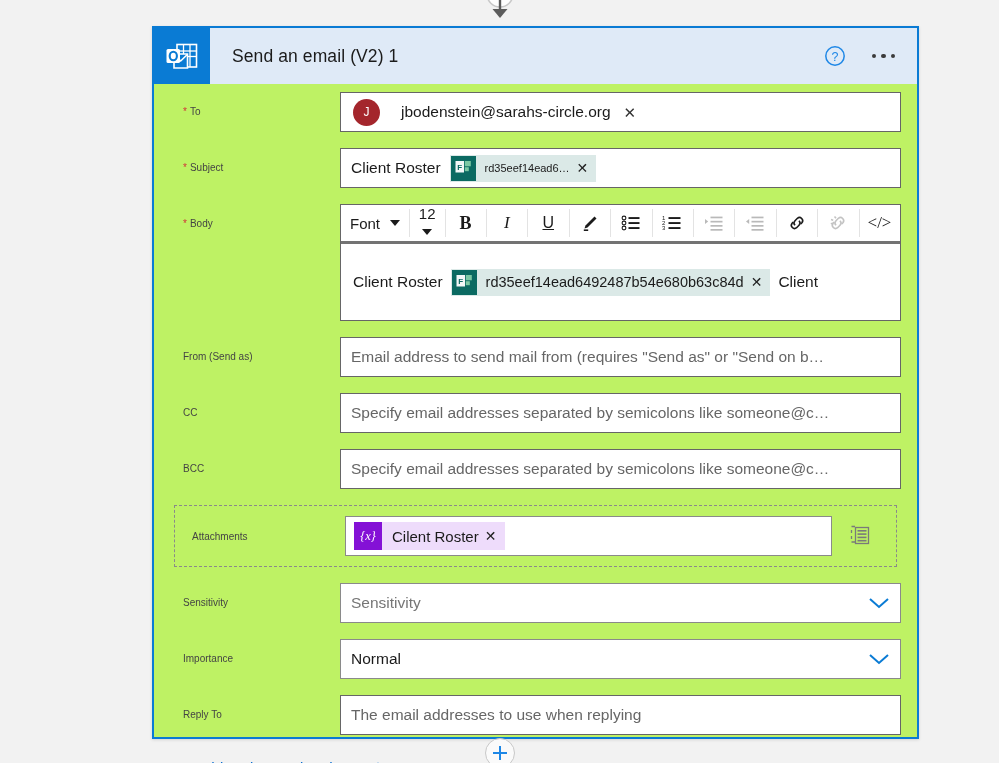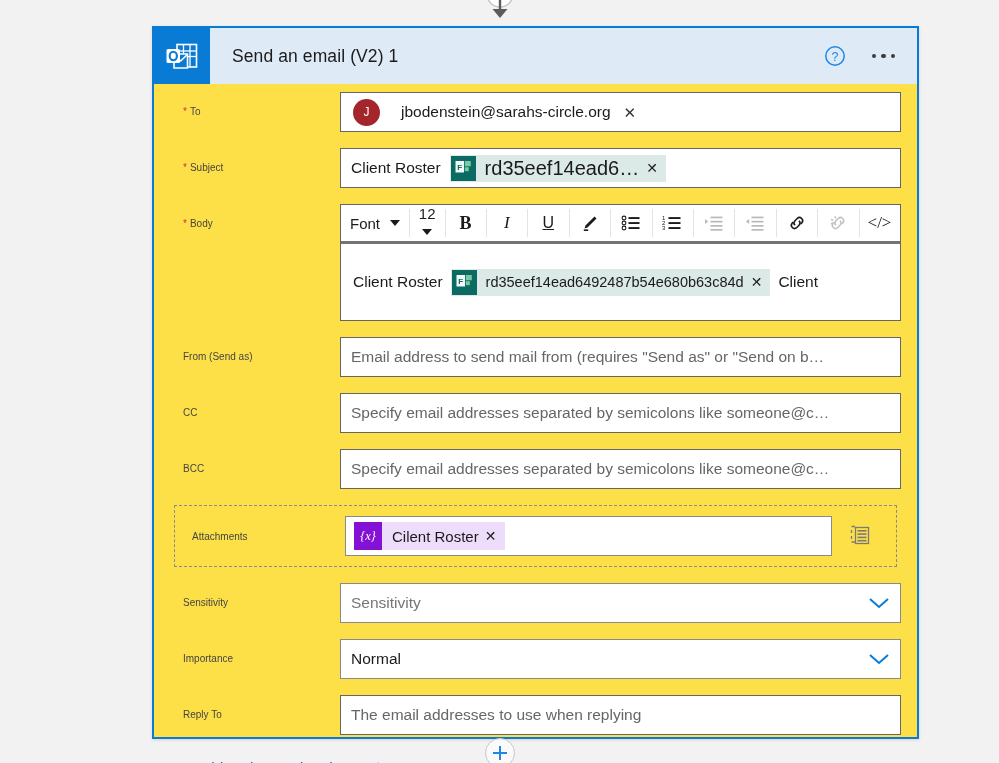--- a/index.html
+++ b/index.html
@@ -45,21 +45,21 @@
   }
   .plus-btn svg { display:block; }
 
   
   .card {
     position: absolute;
     left: 152px;
     top: 26px;
     width: 767px;
     height: 713px;
-    background: #fde047;
+    background: #bef264;
     border: 2px solid #0a7bd4;
     box-sizing: border-box;
     box-shadow: 0 1px 3px rgba(0,0,0,0.12);
   }
 
   .card-header {
     height: 56px;
     background: #dfeaf7;
     display: flex;
     align-items: stretch;
@@ -190,21 +190,21 @@
     vertical-align: middle;
   }
   .token .tok-icon {
     width: 25px; height: 25px;
     background: #0b6a62;
     display: flex; align-items: center; justify-content: center;
     flex: 0 0 25px;
     margin: 1px 0 1px 1px;
   }
   .token .tok-label {
-    font-size: 20px;
+    font-size: 11px;
     color: #1b1b1b;
     padding: 0 7px 0 9px;
     white-space: nowrap;
   }
   .token .tok-x {
     font-size: 14px;
     color: #222;
     padding-right: 8px;
     cursor: pointer;
     user-select: none;

